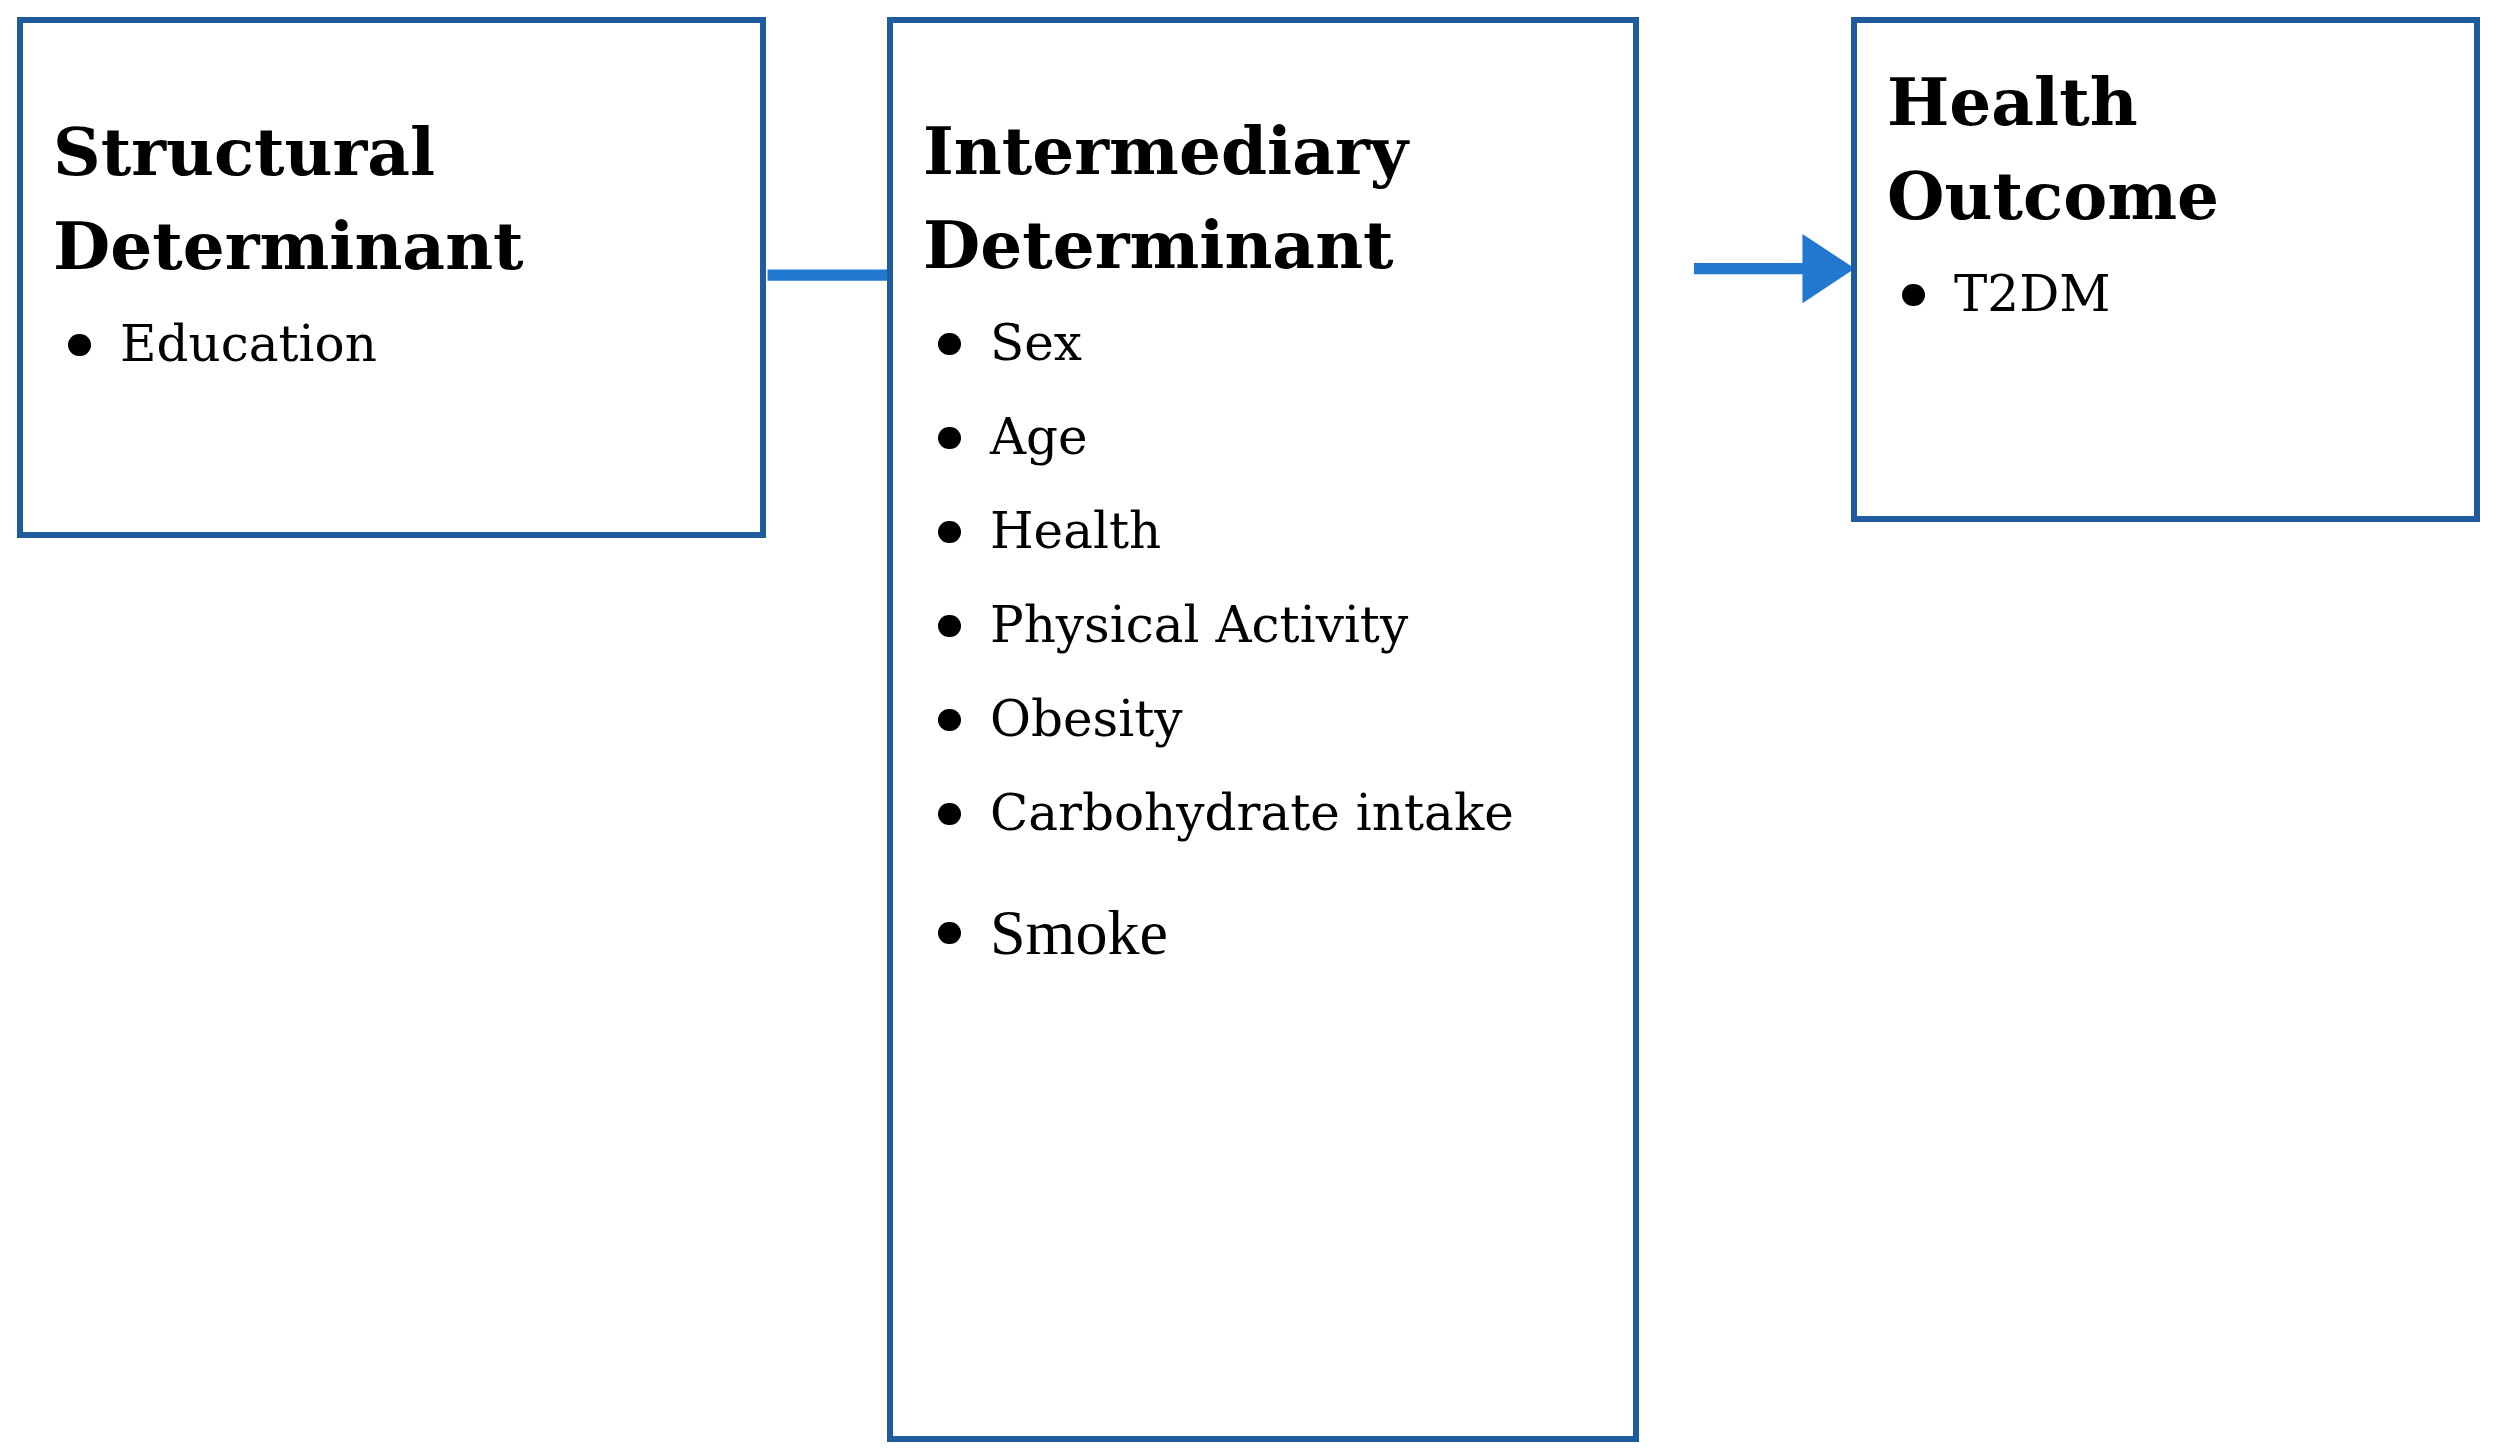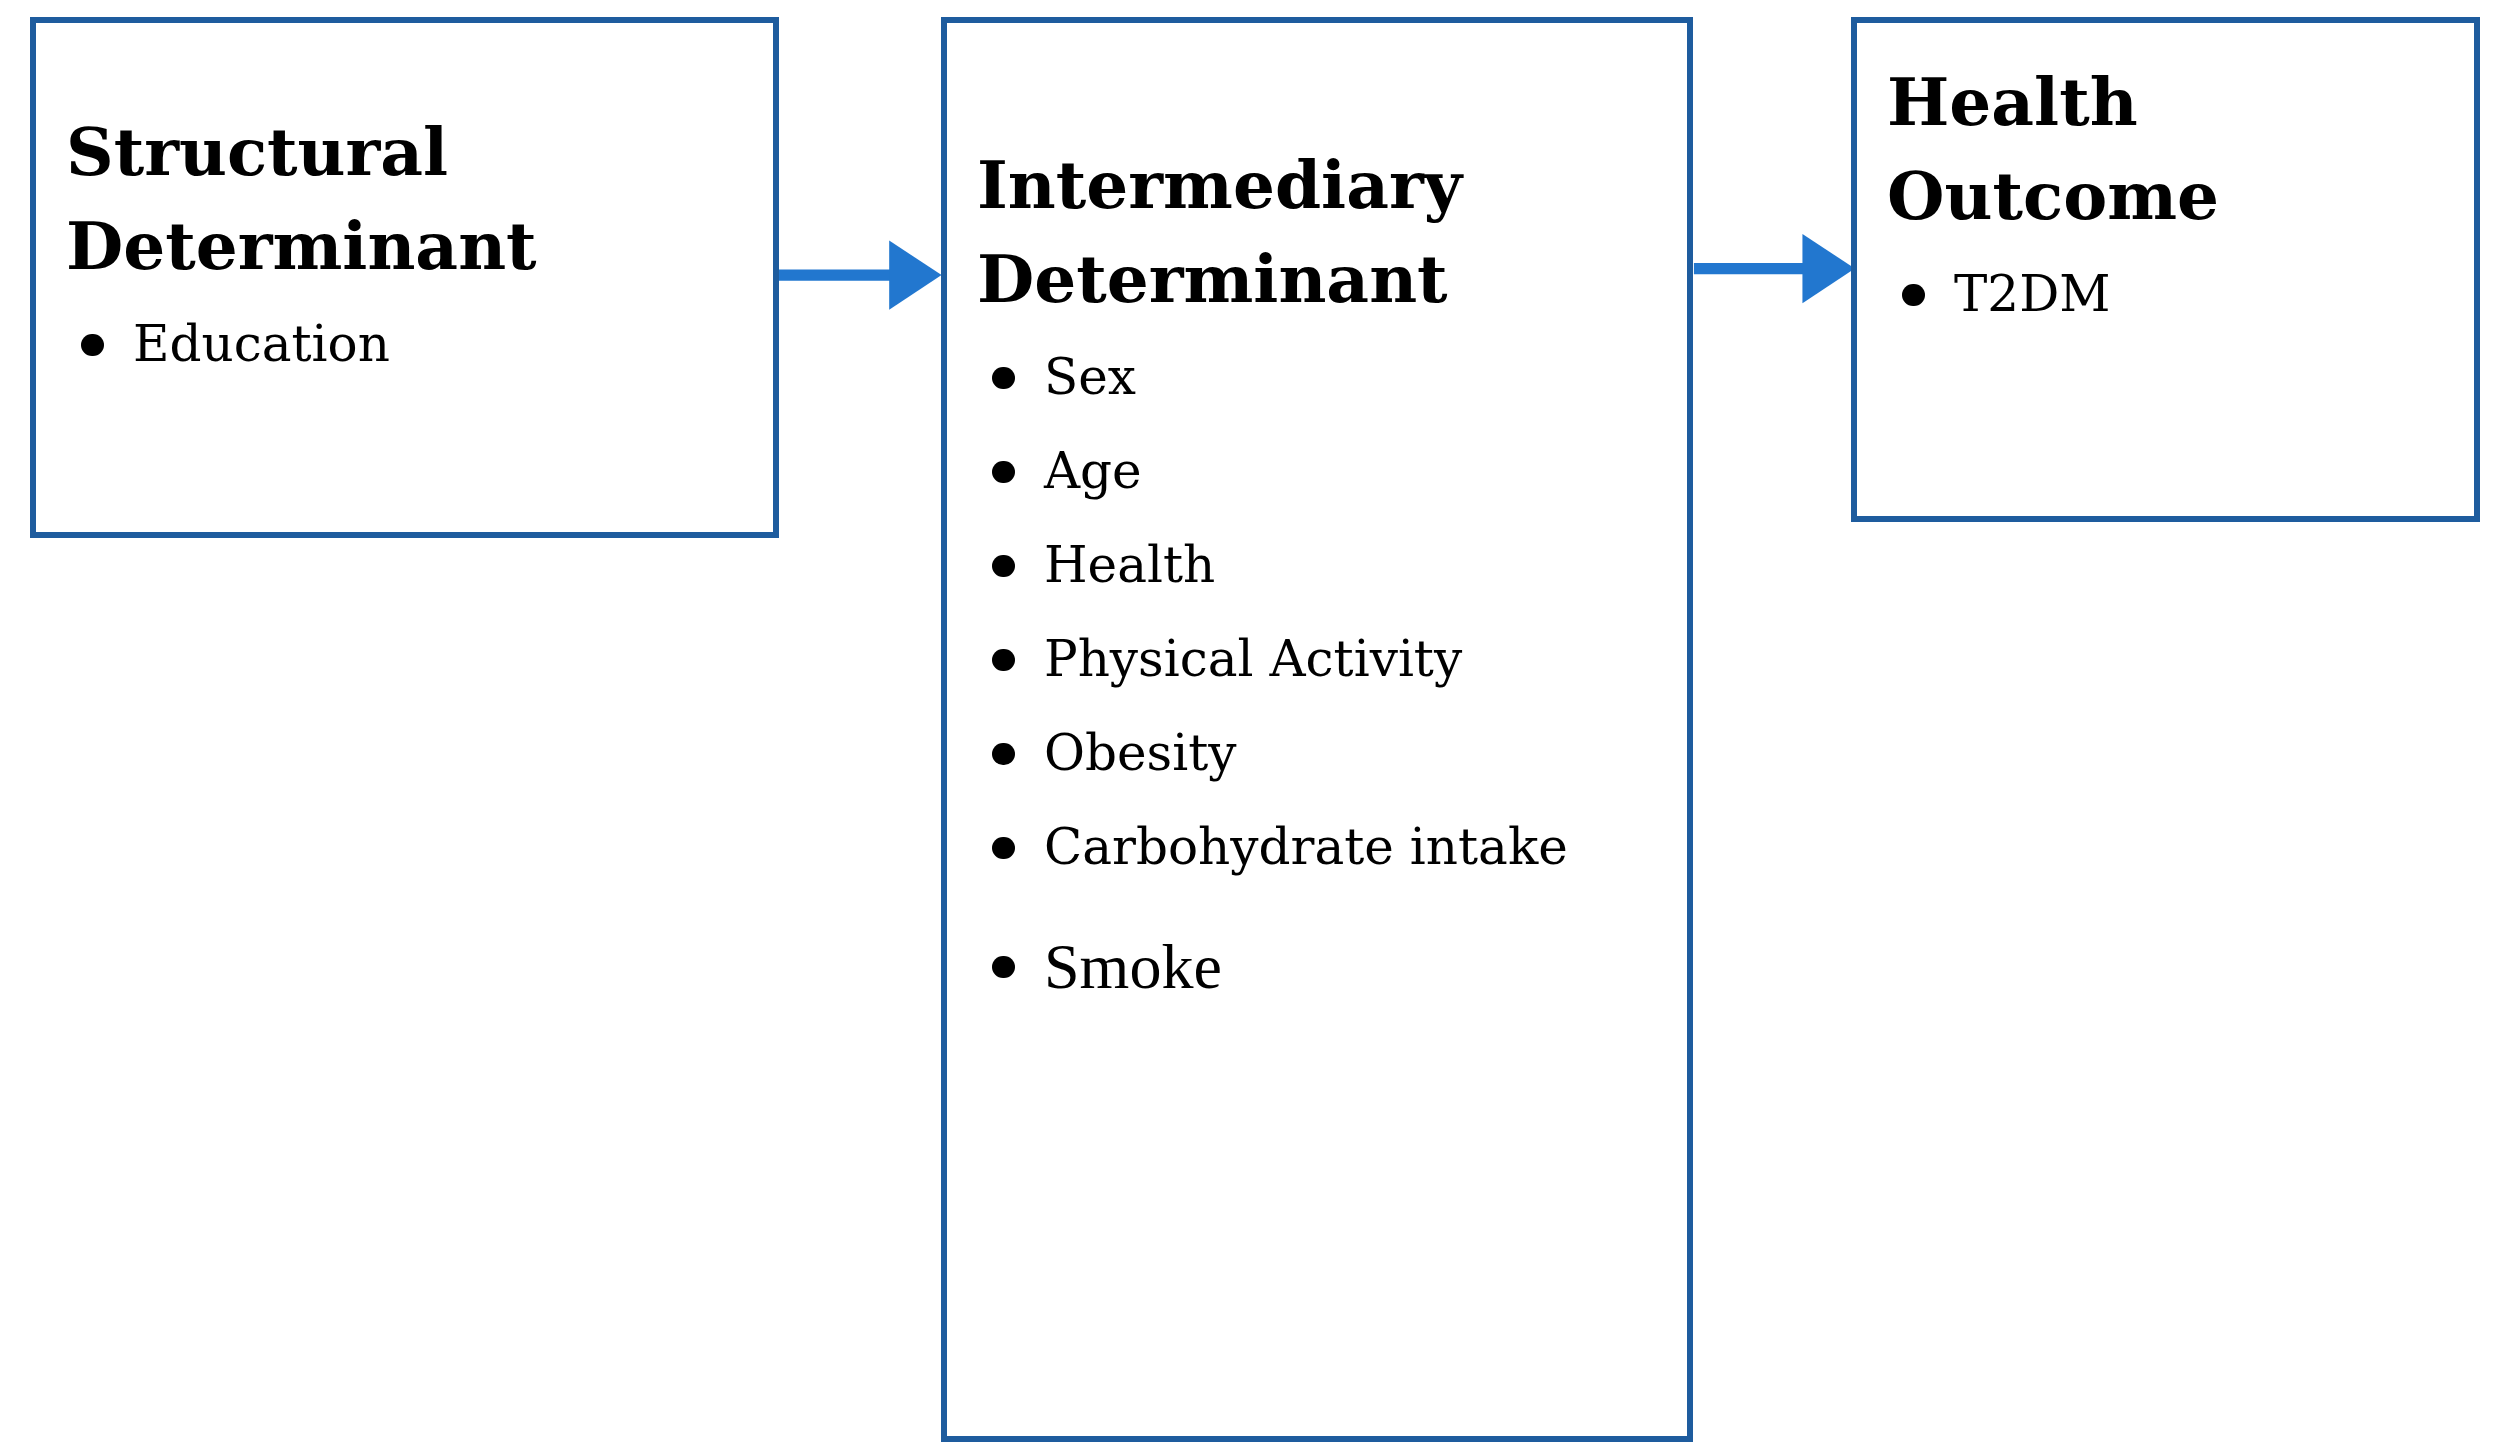--- a/index.html
+++ b/index.html
@@ -22,22 +22,22 @@
     pointer-events:none;
   }
   .box{
     position:absolute;
     box-sizing:border-box;
     border:6.6px solid var(--border-color);
     background:#ffffff;
     padding-left:30px;
     padding-right:19px;
   }
-  .box-structural{ left:30px;  top:17px; width:749px;  height:521px;  padding-top:82px; }
-  .box-intermediary{ left:941px; top:17px; width:752px; height:1425px; padding-top:115px; }
+  .box-structural{ left:17px;  top:17px; width:749px;  height:521px;  padding-top:82px; }
+  .box-intermediary{ left:887px; top:17px; width:752px; height:1425px; padding-top:81px; }
   .box-health{ left:1851px; top:17px; width:629px; height:505px; padding-top:32px; }
   .title{
     margin:0;
     font-size:66px;
     font-weight:700;
     line-height:94px;
     max-width:599px;
     letter-spacing:0px;
   }
   ul.items{

